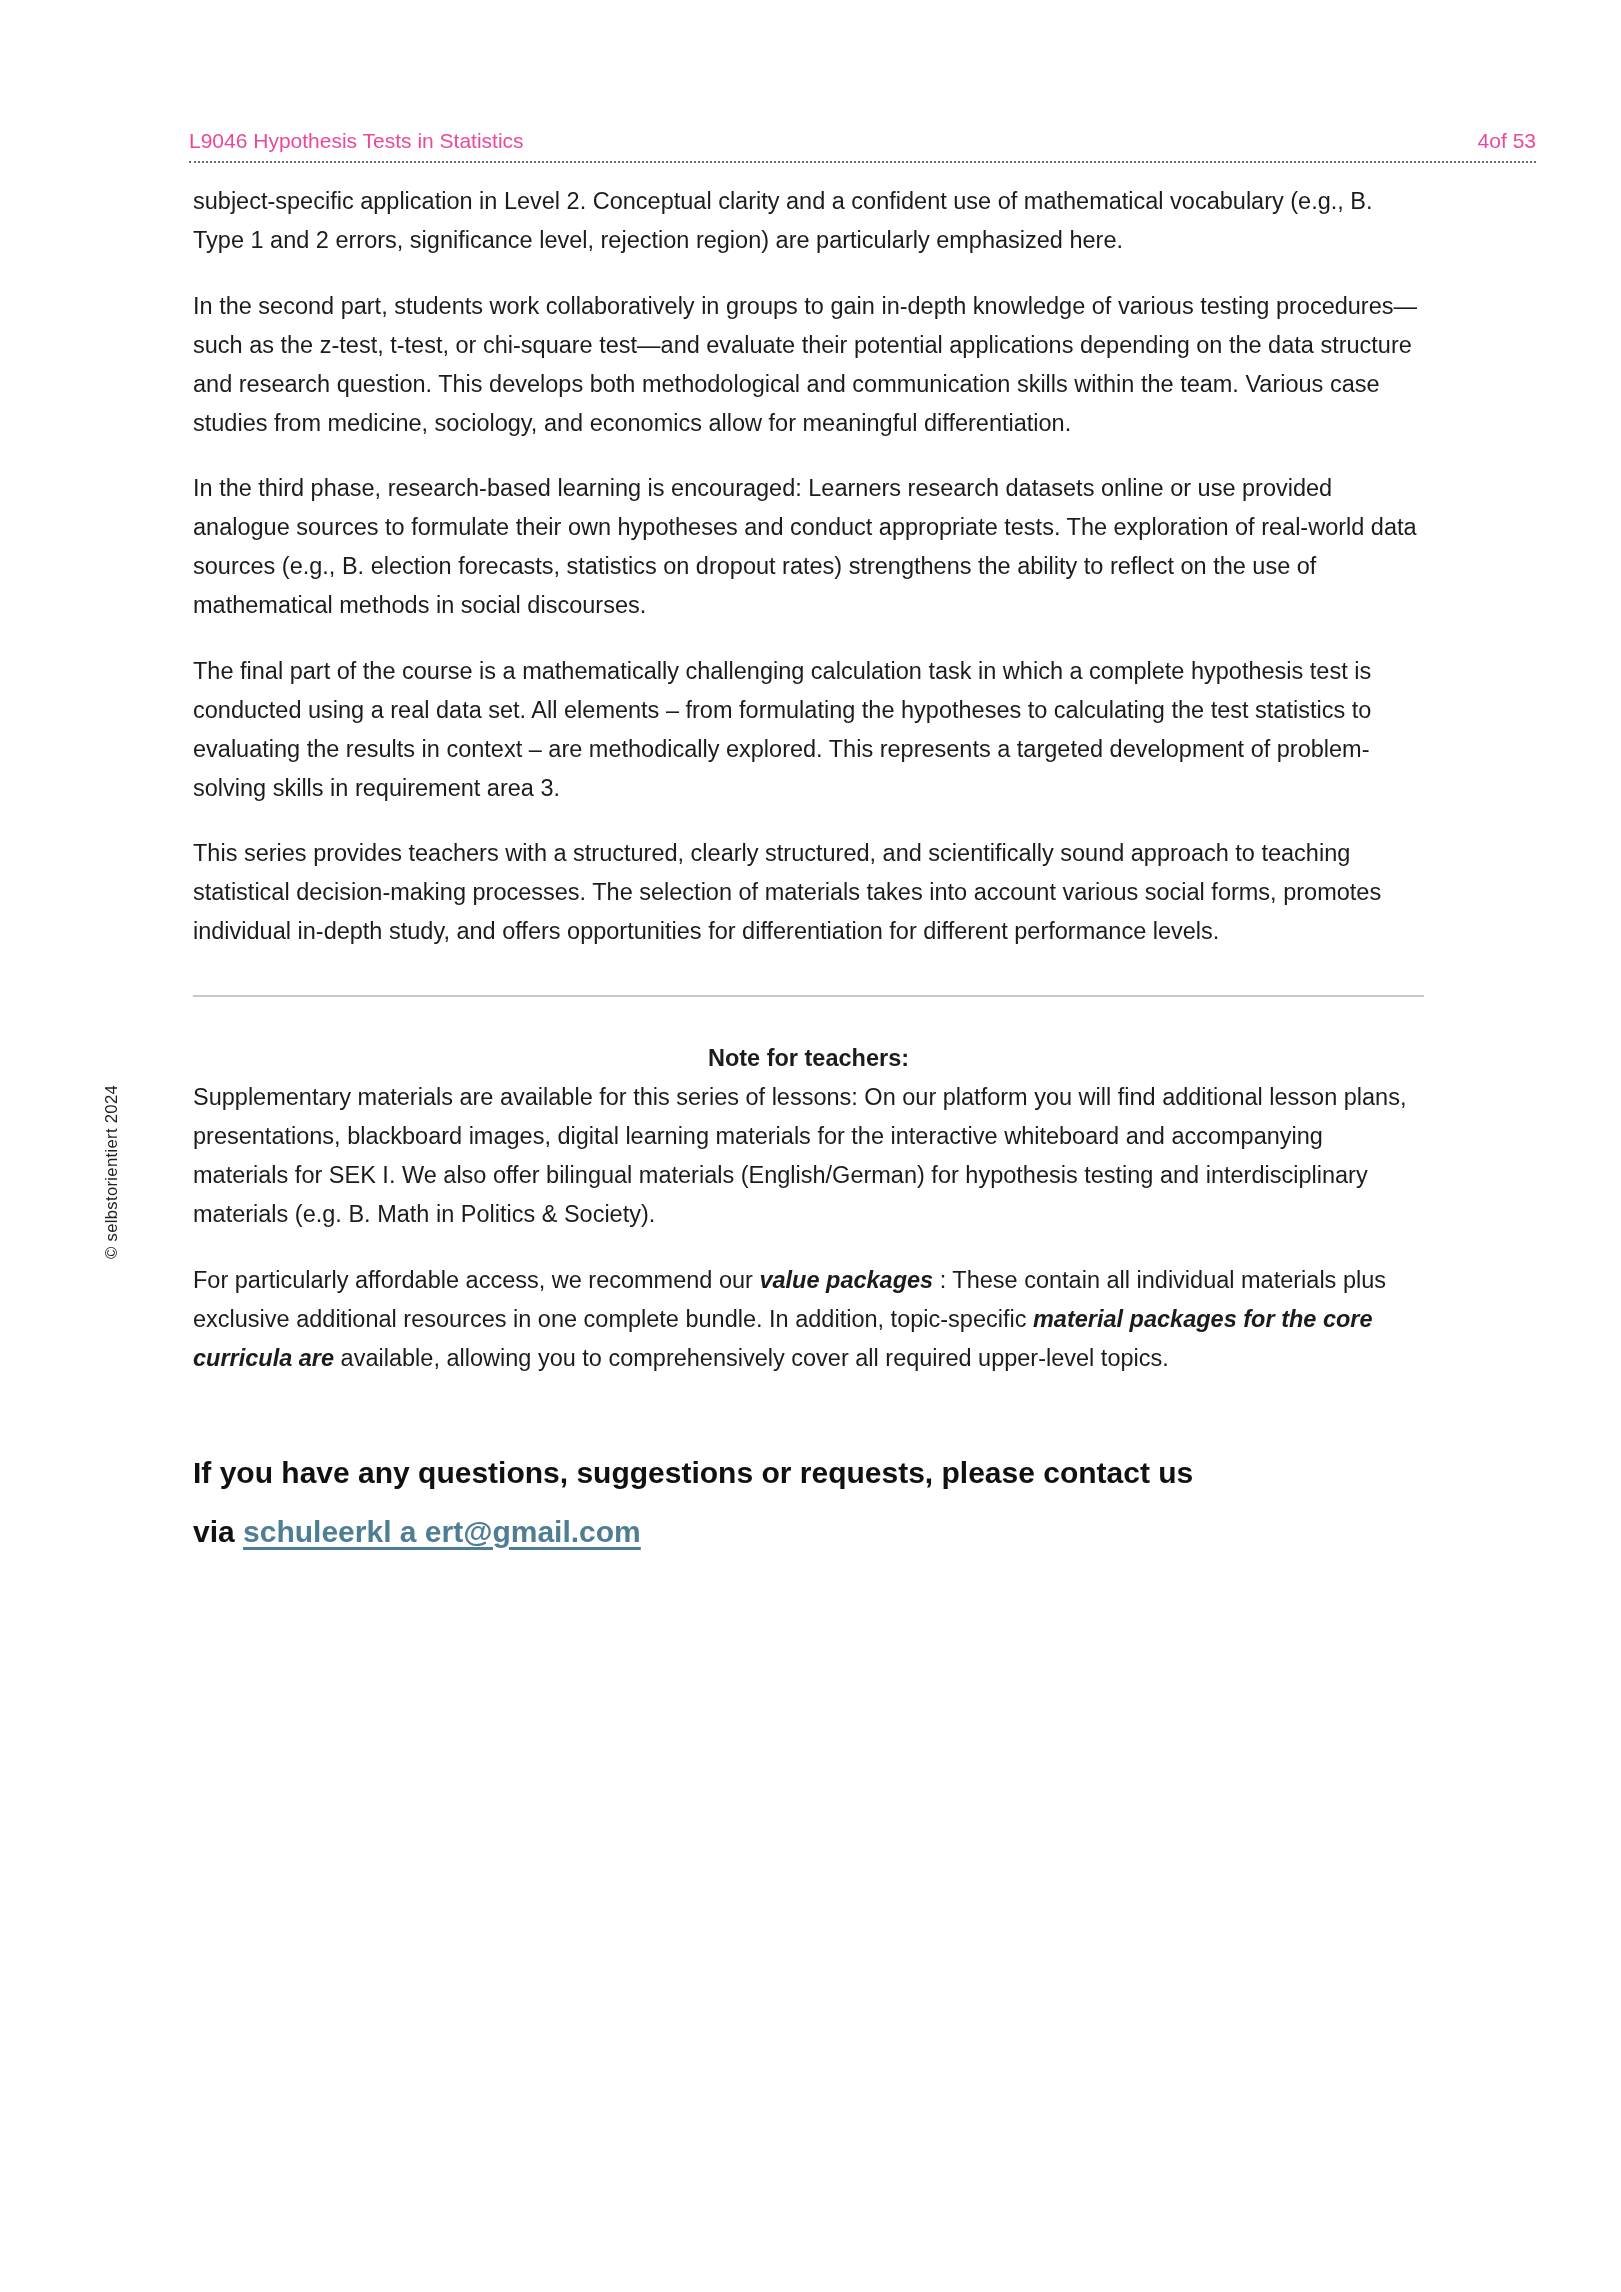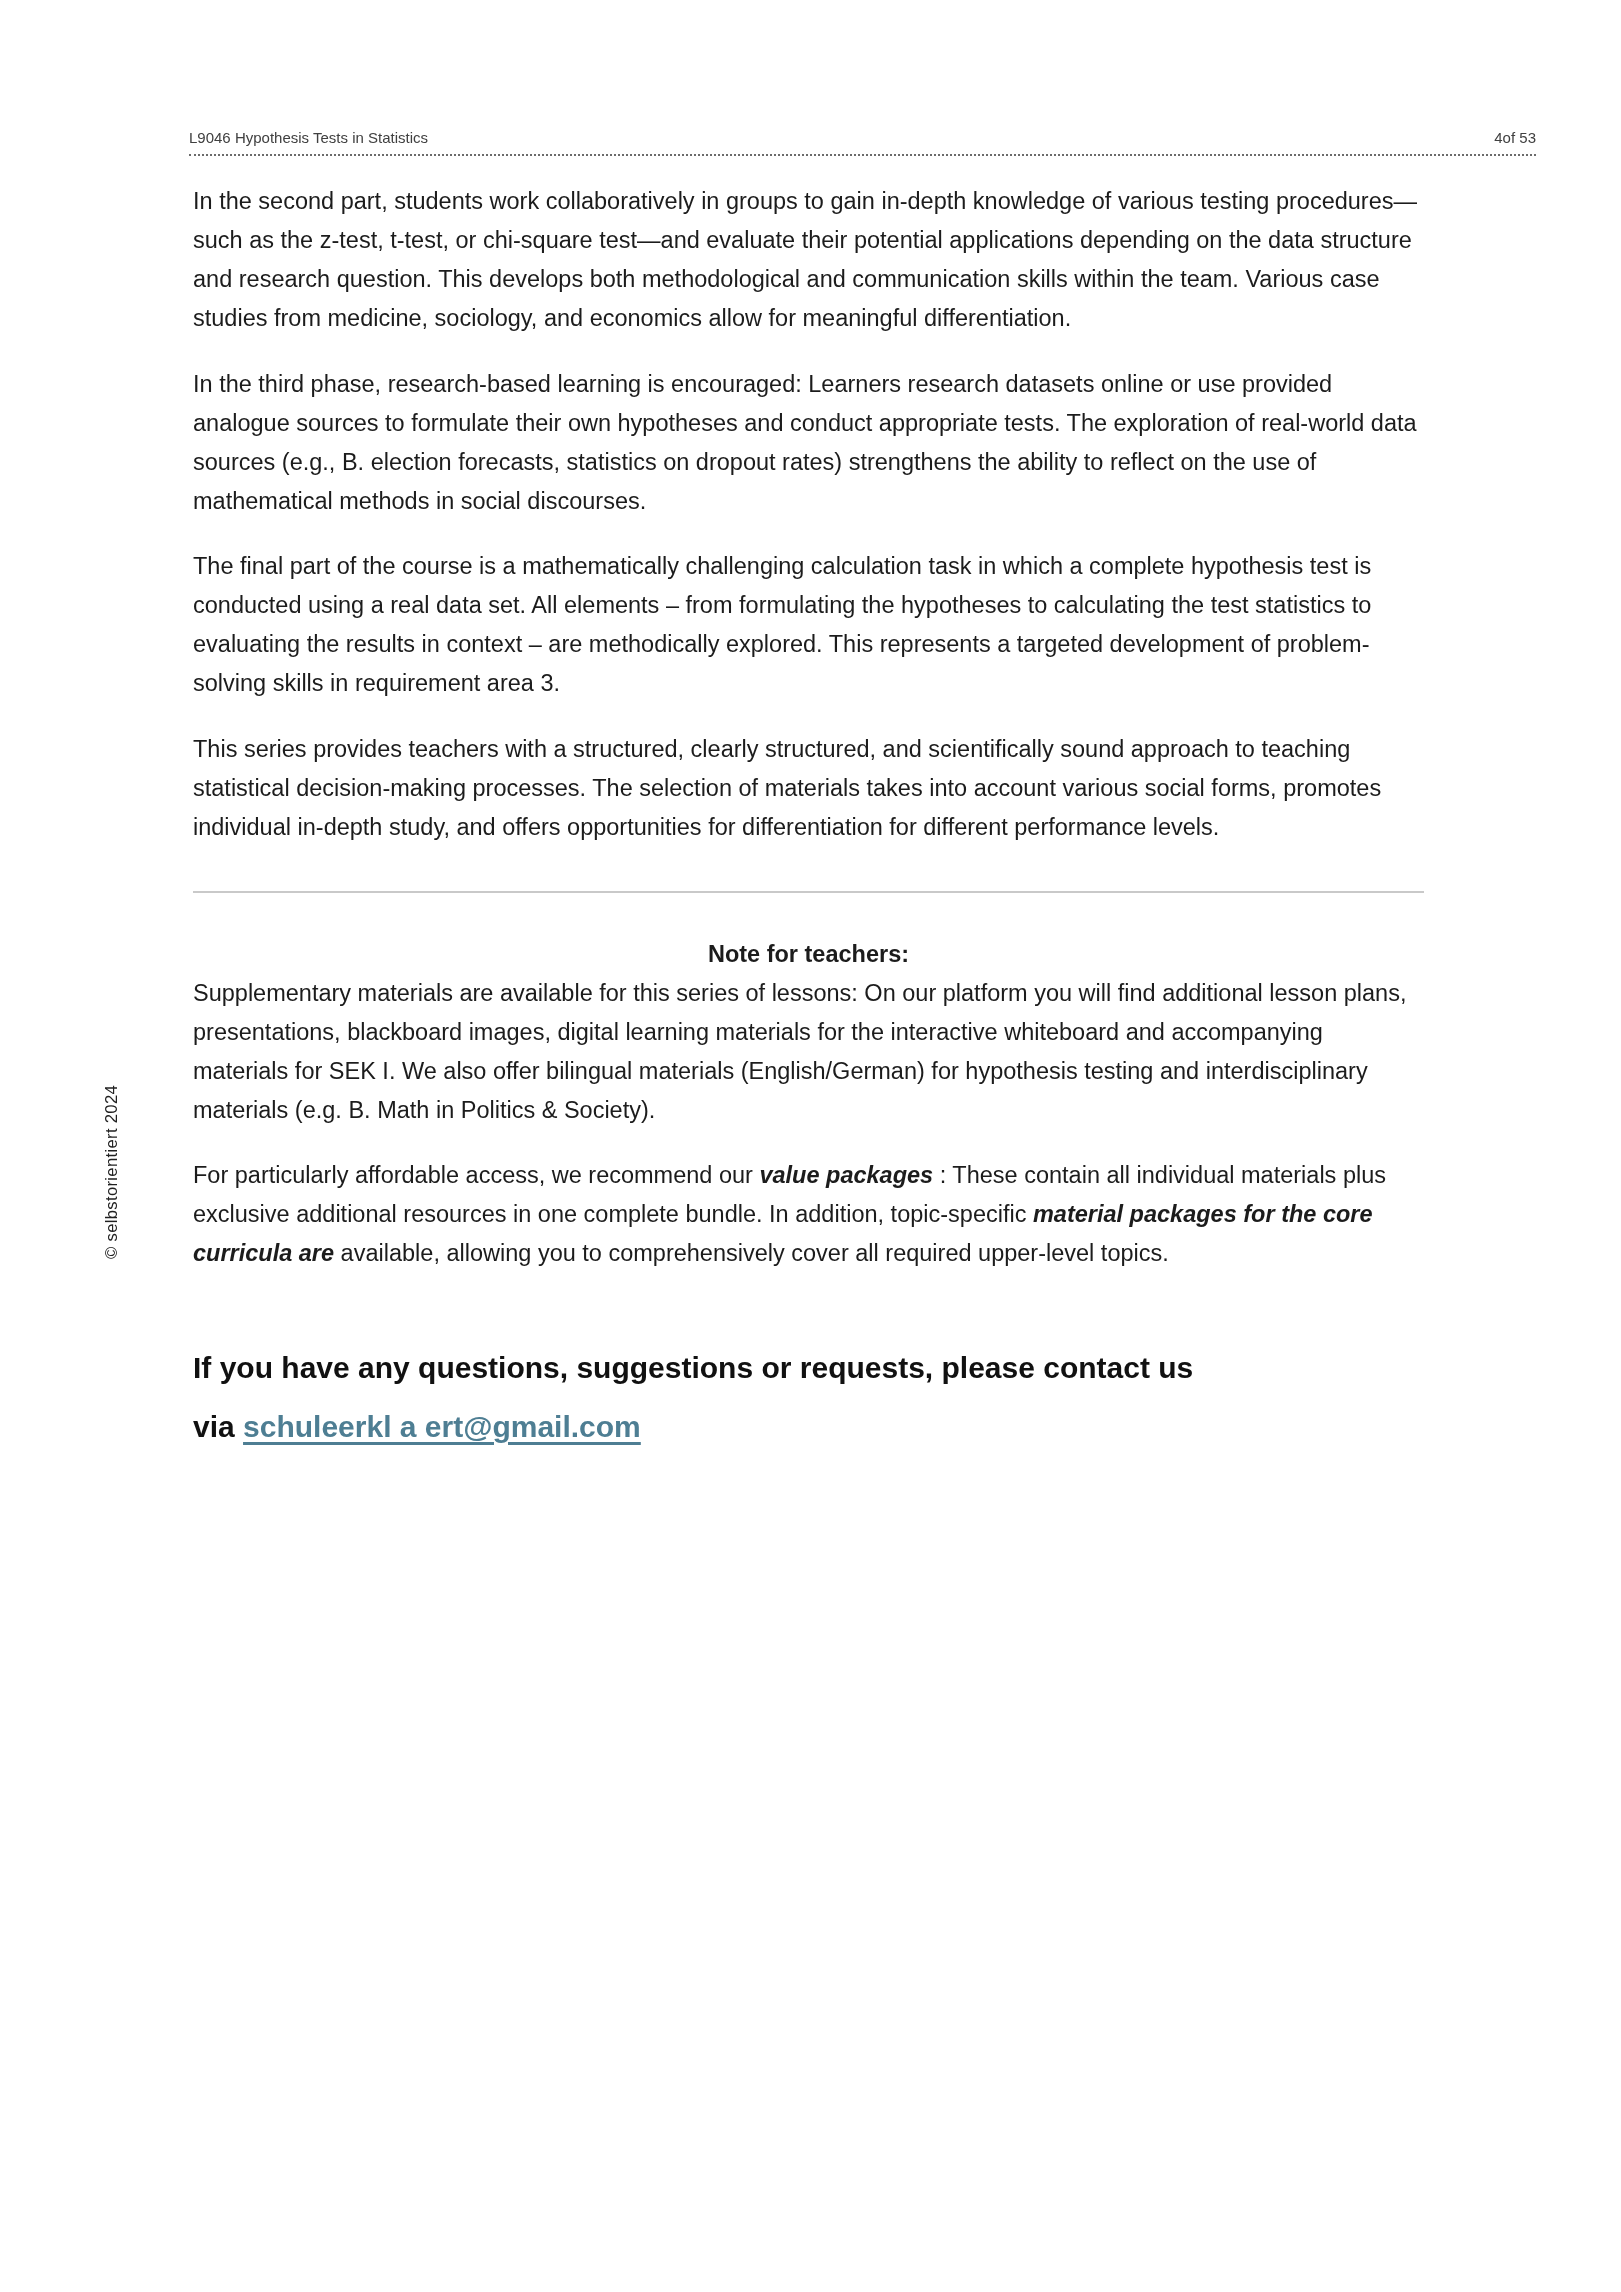--- a/index.html
+++ b/index.html
@@ -14,22 +14,22 @@
   }
   
   .header {
     position: absolute;
     left: 189px;
     top: 129px;
     width: 1347px;
     display: flex;
     justify-content: space-between;
     align-items: flex-end;
-    font-size: 15px;
-    color: #404040;
+    font-size: 21px;
+    color: #ec4899;
     padding-bottom: 7.8px;
     border-bottom: 2px dotted #6b6b6b;
   }
   
   .copyright {
     position: absolute;
     left: 102px;
     top: 1259px;
     transform-origin: 0 0;
     transform: rotate(-90deg);
@@ -76,20 +76,21 @@
 <div class="page">
 
   <div class="header">
     <span>L9046 Hypothesis Tests in Statistics</span>
     <span>4of 53</span>
   </div>
 
   <div class="copyright">© selbstorientiert 2024</div>
 
   <div class="content">
+    <p>subject-specific application in Level 2. Conceptual clarity and a confident use of mathematical vocabulary (e.g., B. Type 1 and 2 errors, significance level, rejection region) are particularly emphasized here.</p>
     <p>In the second part, students work collaboratively in groups to gain in-depth knowledge of various testing procedures—such as the z-test, t-test, or chi-square test—and evaluate their potential applications depending on the data structure and research question. This develops both methodological and communication skills within the team. Various case studies from medicine, sociology, and economics allow for meaningful differentiation.</p>
     <p>In the third phase, research-based learning is encouraged: Learners research datasets online or use provided analogue sources to formulate their own hypotheses and conduct appropriate tests. The exploration of real-world data sources (e.g., B. election forecasts, statistics on dropout rates) strengthens the ability to reflect on the use of mathematical methods in social discourses.</p>
     <p>The final part of the course is a mathematically challenging calculation task in which a complete hypothesis test is conducted using a real data set. All elements – from formulating the hypotheses to calculating the test statistics to evaluating the results in context – are methodically explored. This represents a targeted development of problem-solving skills in requirement area 3.</p>
     <p>This series provides teachers with a structured, clearly structured, and scientifically sound approach to teaching statistical decision-making processes. The selection of materials takes into account various social forms, promotes individual in-depth study, and offers opportunities for differentiation for different performance levels.</p>
 
     <hr class="section-divider">
 
     <div>
       <div class="note-heading">Note for teachers:</div>
       <p class="note-body">Supplementary materials are available for this series of lessons: On our platform you will find additional lesson plans, presentations, blackboard images, digital learning materials for the interactive whiteboard and accompanying materials for SEK I. We also offer bilingual materials (English/German) for hypothesis testing and interdisciplinary materials (e.g. B. Math in Politics &amp; Society).</p>

